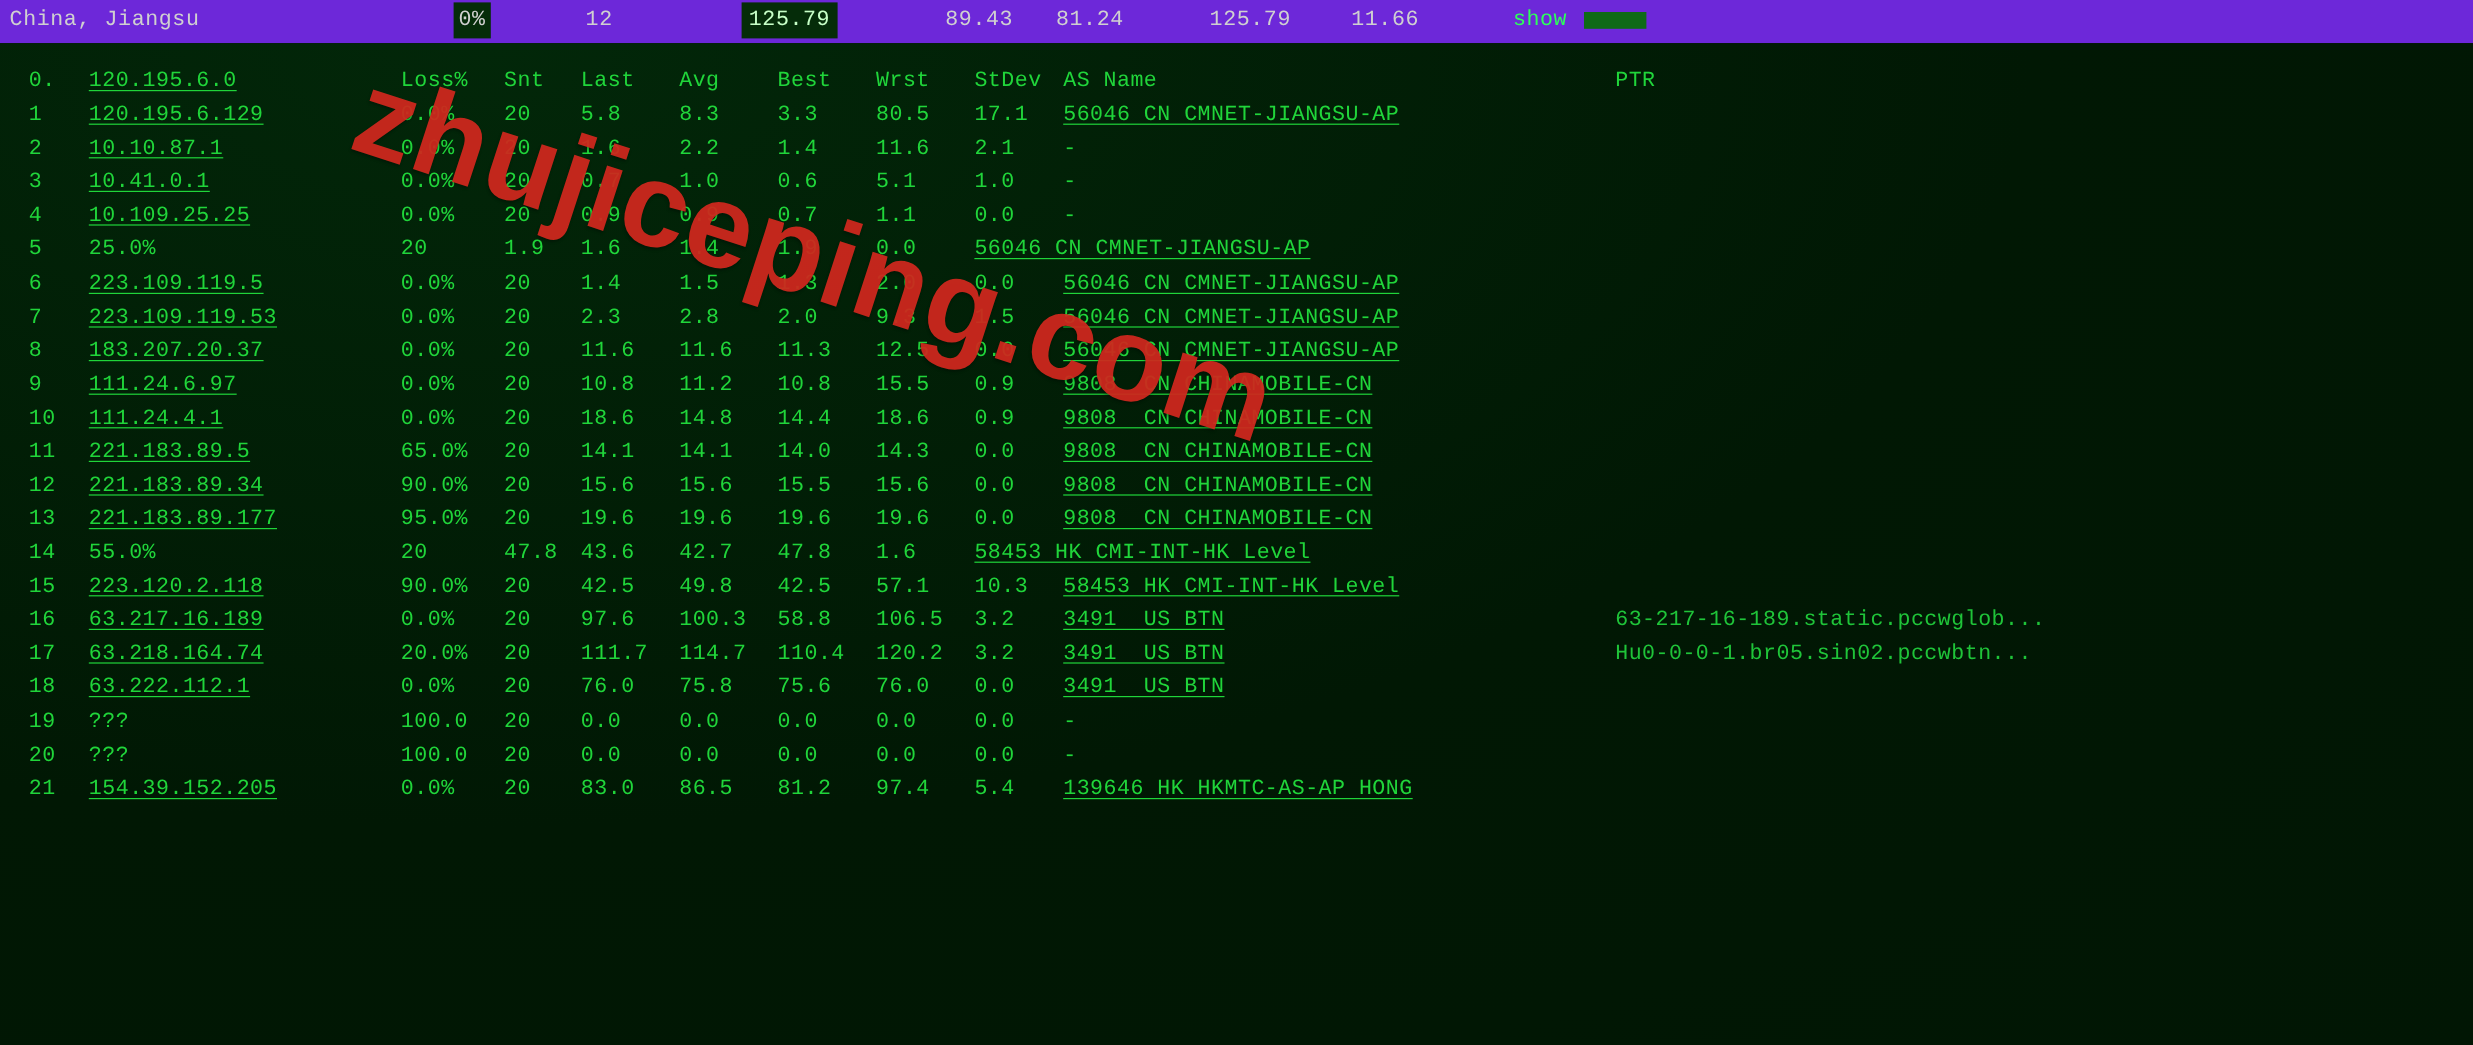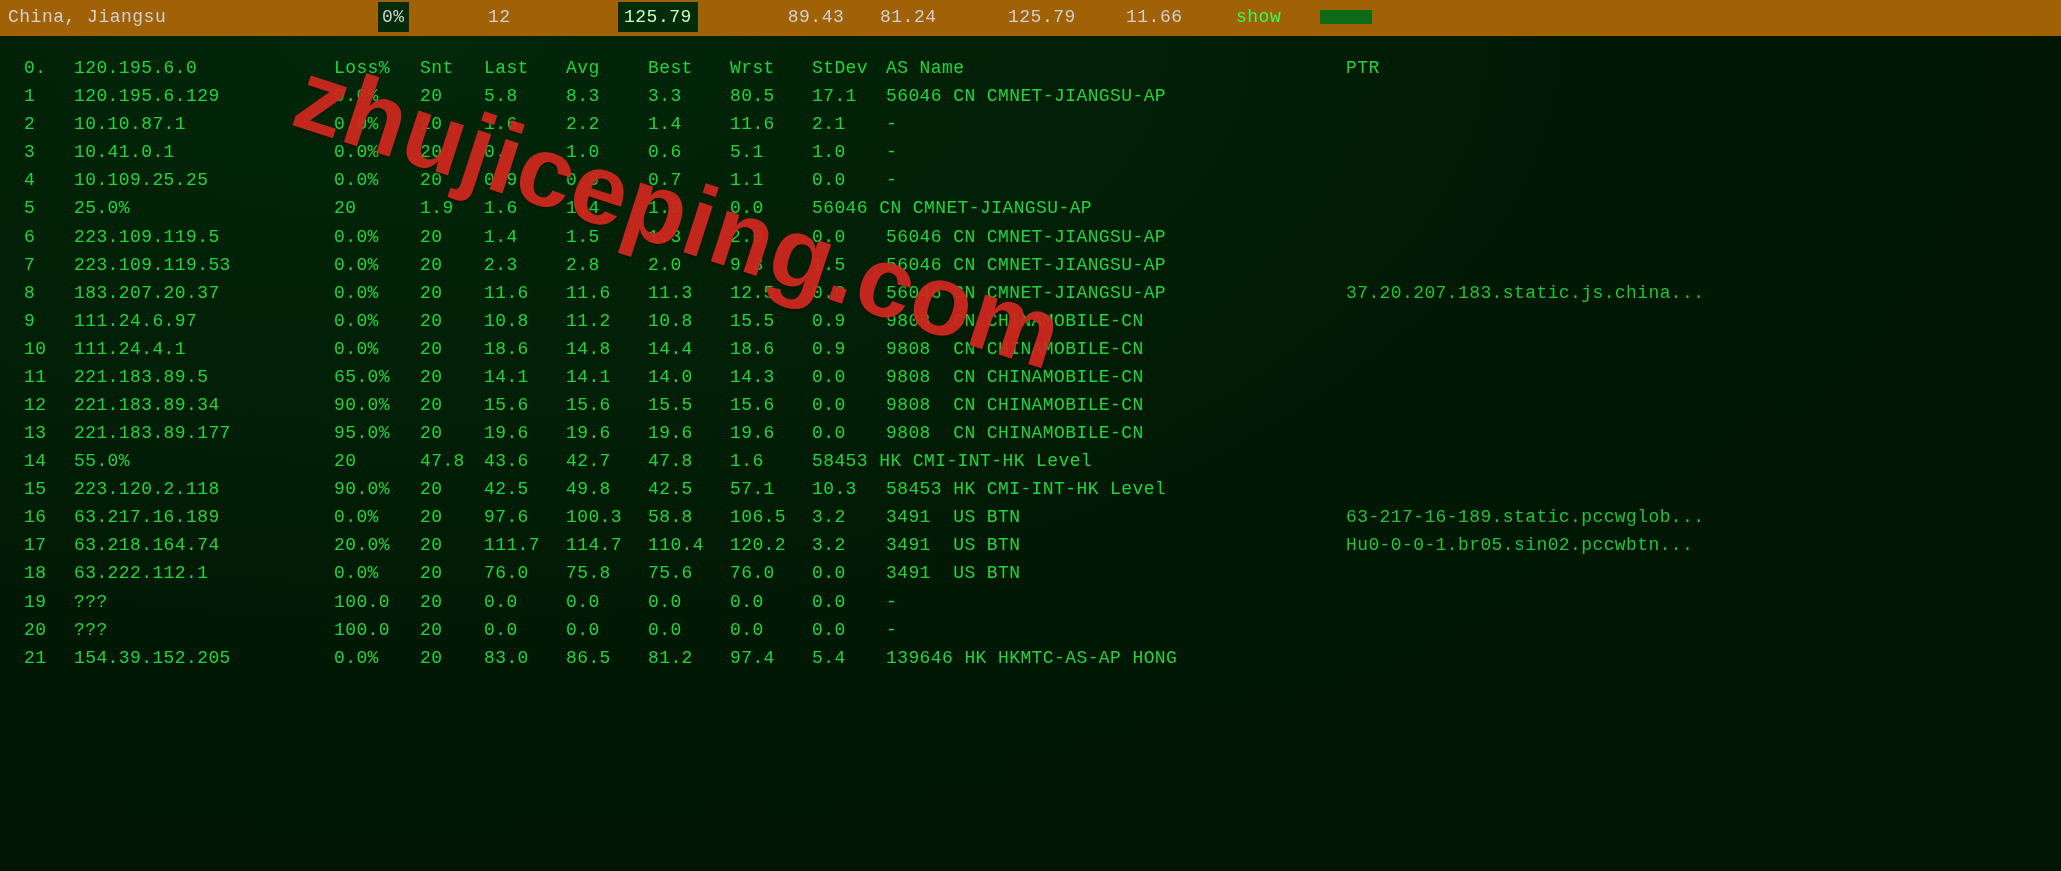--- a/index.html
+++ b/index.html
@@ -15,30 +15,30 @@
   .viewport {
     width: 2061px;
     height: 871px;
     position: relative;
     background: #000;
     box-sizing: border-box;
   }
   .topbar {
     display: flex;
     align-items: center;
-    background: #a16207;
+    background: #6d28d9;
     padding: 2px 8px 4px 8px;
     font-weight: 500;
     color: #e4e4e4;
     letter-spacing: 0.5px;
   }
   .topbar .tcell {
     white-space: pre;
   }
-  .topbar .tcell.green { color: #2dff5a; }
+  .topbar .tcell.green { color: #2dff5a; text-align: right; }
   .topbar .tcell.dim   { color: #d0d0d0; }
   .topbar .pct-badge {
     display:inline-block;
     background:#052c09;
     padding:1px 4px;
   }
   .topbar .latency-badge {
     display:inline-block;
     background:#052c09;
     padding:1px 6px;
@@ -78,20 +78,21 @@
     column-gap: 0px;
     align-items: center;
     padding-left: 14px;
   }
   .hdr-row .cell, .data-row .cell {
     white-space: pre;
     color: #20d53a;
     letter-spacing: 0.4px;
   }
   .ul {
+    text-decoration: underline;
     text-decoration-color: #20d53a;
     text-underline-offset: 3px;
   }
   .cell.loss, .cell.snt, .cell.last, .cell.avg, .cell.best, .cell.wrst, .cell.stdev {
     text-align: left;
   }
   .cell.ptr {
     color: #1fc439;
   }
   .cell.asname .ul { color:#20d53a; }
@@ -244,21 +245,20 @@
           <span class="cell n">8</span>
           <span class="cell ip ul">183.207.20.37</span>
           <span class="cell loss">0.0%</span>
           <span class="cell snt">20</span>
           <span class="cell last">11.6</span>
           <span class="cell avg">11.6</span>
           <span class="cell best">11.3</span>
           <span class="cell wrst">12.5</span>
           <span class="cell stdev">0.0</span>
           <span class="cell asname"><span class="ul">56046 CN CMNET-JIANGSU-AP</span></span>
-          <span class="cell ptr">37.20.207.183.static.js.china...</span>
         </div>
         <div class="data-row">
           <span class="cell n">9</span>
           <span class="cell ip ul">111.24.6.97</span>
           <span class="cell loss">0.0%</span>
           <span class="cell snt">20</span>
           <span class="cell last">10.8</span>
           <span class="cell avg">11.2</span>
           <span class="cell best">10.8</span>
           <span class="cell wrst">15.5</span>

